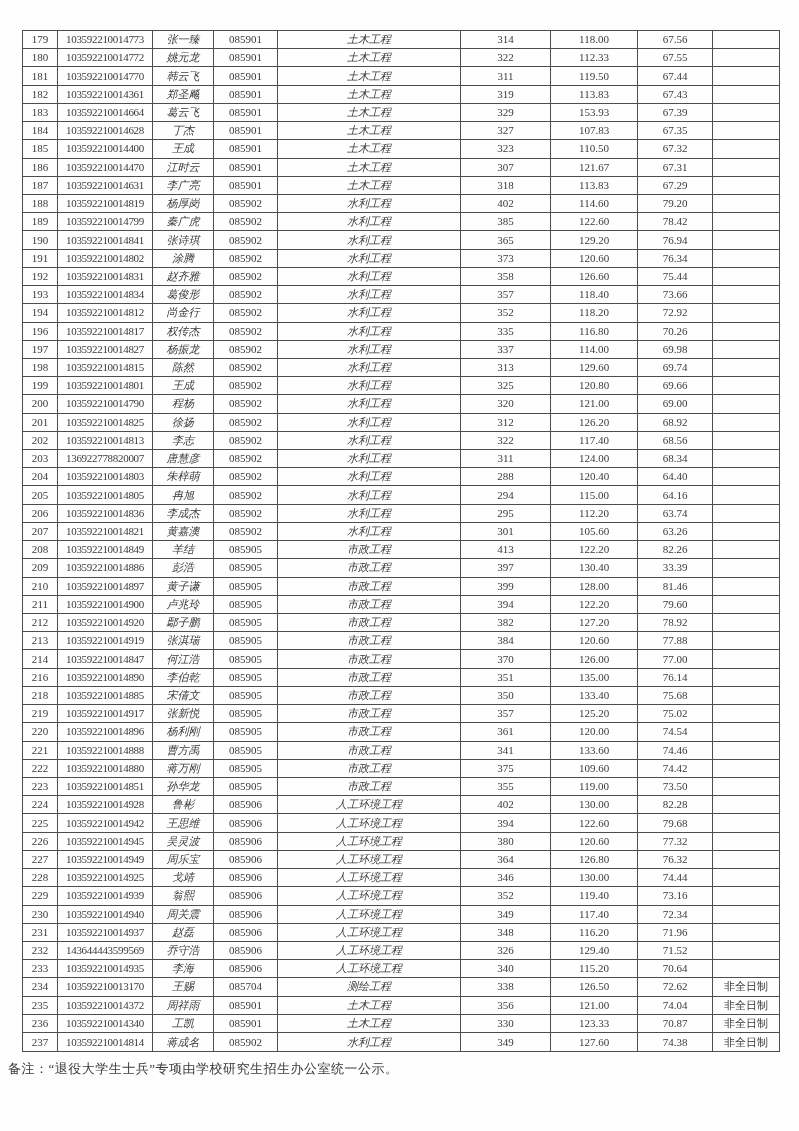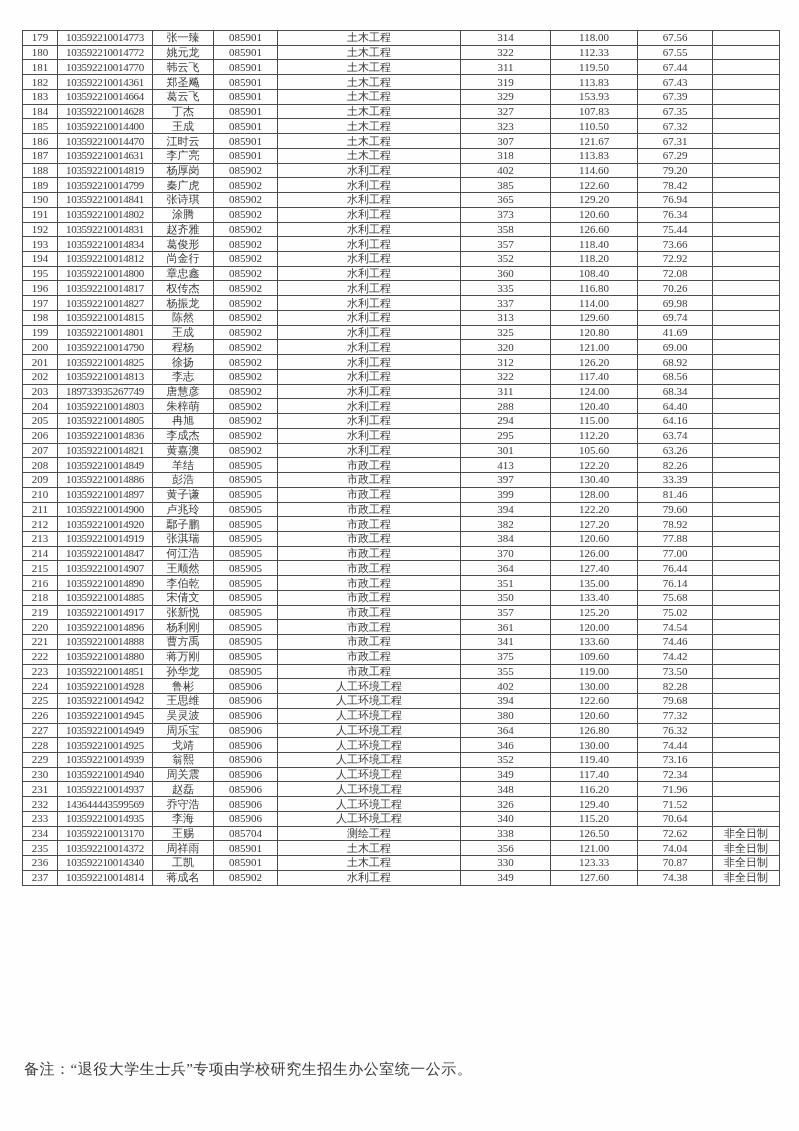--- a/index.html
+++ b/index.html
@@ -3,39 +3,39 @@
 <meta charset="utf-8">
 <style>
   html,body{margin:0;padding:0;}
   body{
     width:799px;height:1131px;background:#ffffff;
     font-family:"Liberation Serif","DejaVu Serif",serif;
     color:#3a3a3a;
   }
   .sheet{position:relative;width:799px;height:1131px;background:#fefefe;overflow:hidden;}
   table.score-table{
-    position:absolute;left:22px;top:30px;width:757px;height:856px;
+    position:absolute;left:22px;top:30px;width:757px;height:1022px;
     border-collapse:collapse;table-layout:fixed;padding-left:13px;
   }
   table.score-table td{
     border:1px solid #4d4d4d;
     text-align:center;vertical-align:middle;
     font-size:11px;line-height:1;
     padding:0 1px;overflow:hidden;white-space:nowrap;
   }
   td.c0{font-size:11px;}
   td.c1{font-size:10.5px;letter-spacing:-0.3px;}
-  td.c2{font-size:11px;}
+  td.c2{font-size:11px;font-style:italic;}
   td.c3{font-size:11px;}
-  td.c4{font-size:11px;}
+  td.c4{font-size:11px;font-style:italic;}
   td.c5,td.c6,td.c7{font-size:11px;}
   td.c8{font-size:11px;}
   .footnote{
-    position:absolute;left:24px;top:1060px;width:740px;
-    font-size:15px;color:#3a3a3a;letter-spacing:0.5px;
+    position:absolute;left:8px;top:1060px;width:740px;
+    font-size:13px;color:#3a3a3a;letter-spacing:0.5px;
   }
   colgroup col:nth-child(1){width:35px;}
   colgroup col:nth-child(2){width:95px;}
   colgroup col:nth-child(3){width:61px;}
   colgroup col:nth-child(4){width:64px;}
   colgroup col:nth-child(5){width:183px;}
   colgroup col:nth-child(6){width:90px;}
   colgroup col:nth-child(7){width:87px;}
   colgroup col:nth-child(8){width:75px;}
   colgroup col:nth-child(9){width:67px;}
@@ -227,31 +227,20 @@
           <td class="c1">103592210014812</td>
           <td class="c2">尚金行</td>
           <td class="c3">085902</td>
           <td class="c4">水利工程</td>
           <td class="c5">352</td>
           <td class="c6">118.20</td>
           <td class="c7">72.92</td>
           <td class="c8"></td>
         </tr>
         <tr>
-          <td class="c0">195</td>
-          <td class="c1">103592210014800</td>
-          <td class="c2">章忠鑫</td>
-          <td class="c3">085902</td>
-          <td class="c4">水利工程</td>
-          <td class="c5">360</td>
-          <td class="c6">108.40</td>
-          <td class="c7">72.08</td>
-          <td class="c8"></td>
-        </tr>
-        <tr>
           <td class="c0">196</td>
           <td class="c1">103592210014817</td>
           <td class="c2">权传杰</td>
           <td class="c3">085902</td>
           <td class="c4">水利工程</td>
           <td class="c5">335</td>
           <td class="c6">116.80</td>
           <td class="c7">70.26</td>
           <td class="c8"></td>
         </tr>
@@ -278,21 +267,21 @@
           <td class="c8"></td>
         </tr>
         <tr>
           <td class="c0">199</td>
           <td class="c1">103592210014801</td>
           <td class="c2">王成</td>
           <td class="c3">085902</td>
           <td class="c4">水利工程</td>
           <td class="c5">325</td>
           <td class="c6">120.80</td>
-          <td class="c7">41.69</td>
+          <td class="c7">69.66</td>
           <td class="c8"></td>
         </tr>
         <tr>
           <td class="c0">200</td>
           <td class="c1">103592210014790</td>
           <td class="c2">程杨</td>
           <td class="c3">085902</td>
           <td class="c4">水利工程</td>
           <td class="c5">320</td>
           <td class="c6">121.00</td>
@@ -316,21 +305,21 @@
           <td class="c2">李志</td>
           <td class="c3">085902</td>
           <td class="c4">水利工程</td>
           <td class="c5">322</td>
           <td class="c6">117.40</td>
           <td class="c7">68.56</td>
           <td class="c8"></td>
         </tr>
         <tr>
           <td class="c0">203</td>
-          <td class="c1">189733935267749</td>
+          <td class="c1">136922778820007</td>
           <td class="c2">唐慧彦</td>
           <td class="c3">085902</td>
           <td class="c4">水利工程</td>
           <td class="c5">311</td>
           <td class="c6">124.00</td>
           <td class="c7">68.34</td>
           <td class="c8"></td>
         </tr>
         <tr>
           <td class="c0">204</td>
@@ -444,31 +433,20 @@
         </tr>
         <tr>
           <td class="c0">214</td>
           <td class="c1">103592210014847</td>
           <td class="c2">何江浩</td>
           <td class="c3">085905</td>
           <td class="c4">市政工程</td>
           <td class="c5">370</td>
           <td class="c6">126.00</td>
           <td class="c7">77.00</td>
-          <td class="c8"></td>
-        </tr>
-        <tr>
-          <td class="c0">215</td>
-          <td class="c1">103592210014907</td>
-          <td class="c2">王顺然</td>
-          <td class="c3">085905</td>
-          <td class="c4">市政工程</td>
-          <td class="c5">364</td>
-          <td class="c6">127.40</td>
-          <td class="c7">76.44</td>
           <td class="c8"></td>
         </tr>
         <tr>
           <td class="c0">216</td>
           <td class="c1">103592210014890</td>
           <td class="c2">李伯乾</td>
           <td class="c3">085905</td>
           <td class="c4">市政工程</td>
           <td class="c5">351</td>
           <td class="c6">135.00</td>

